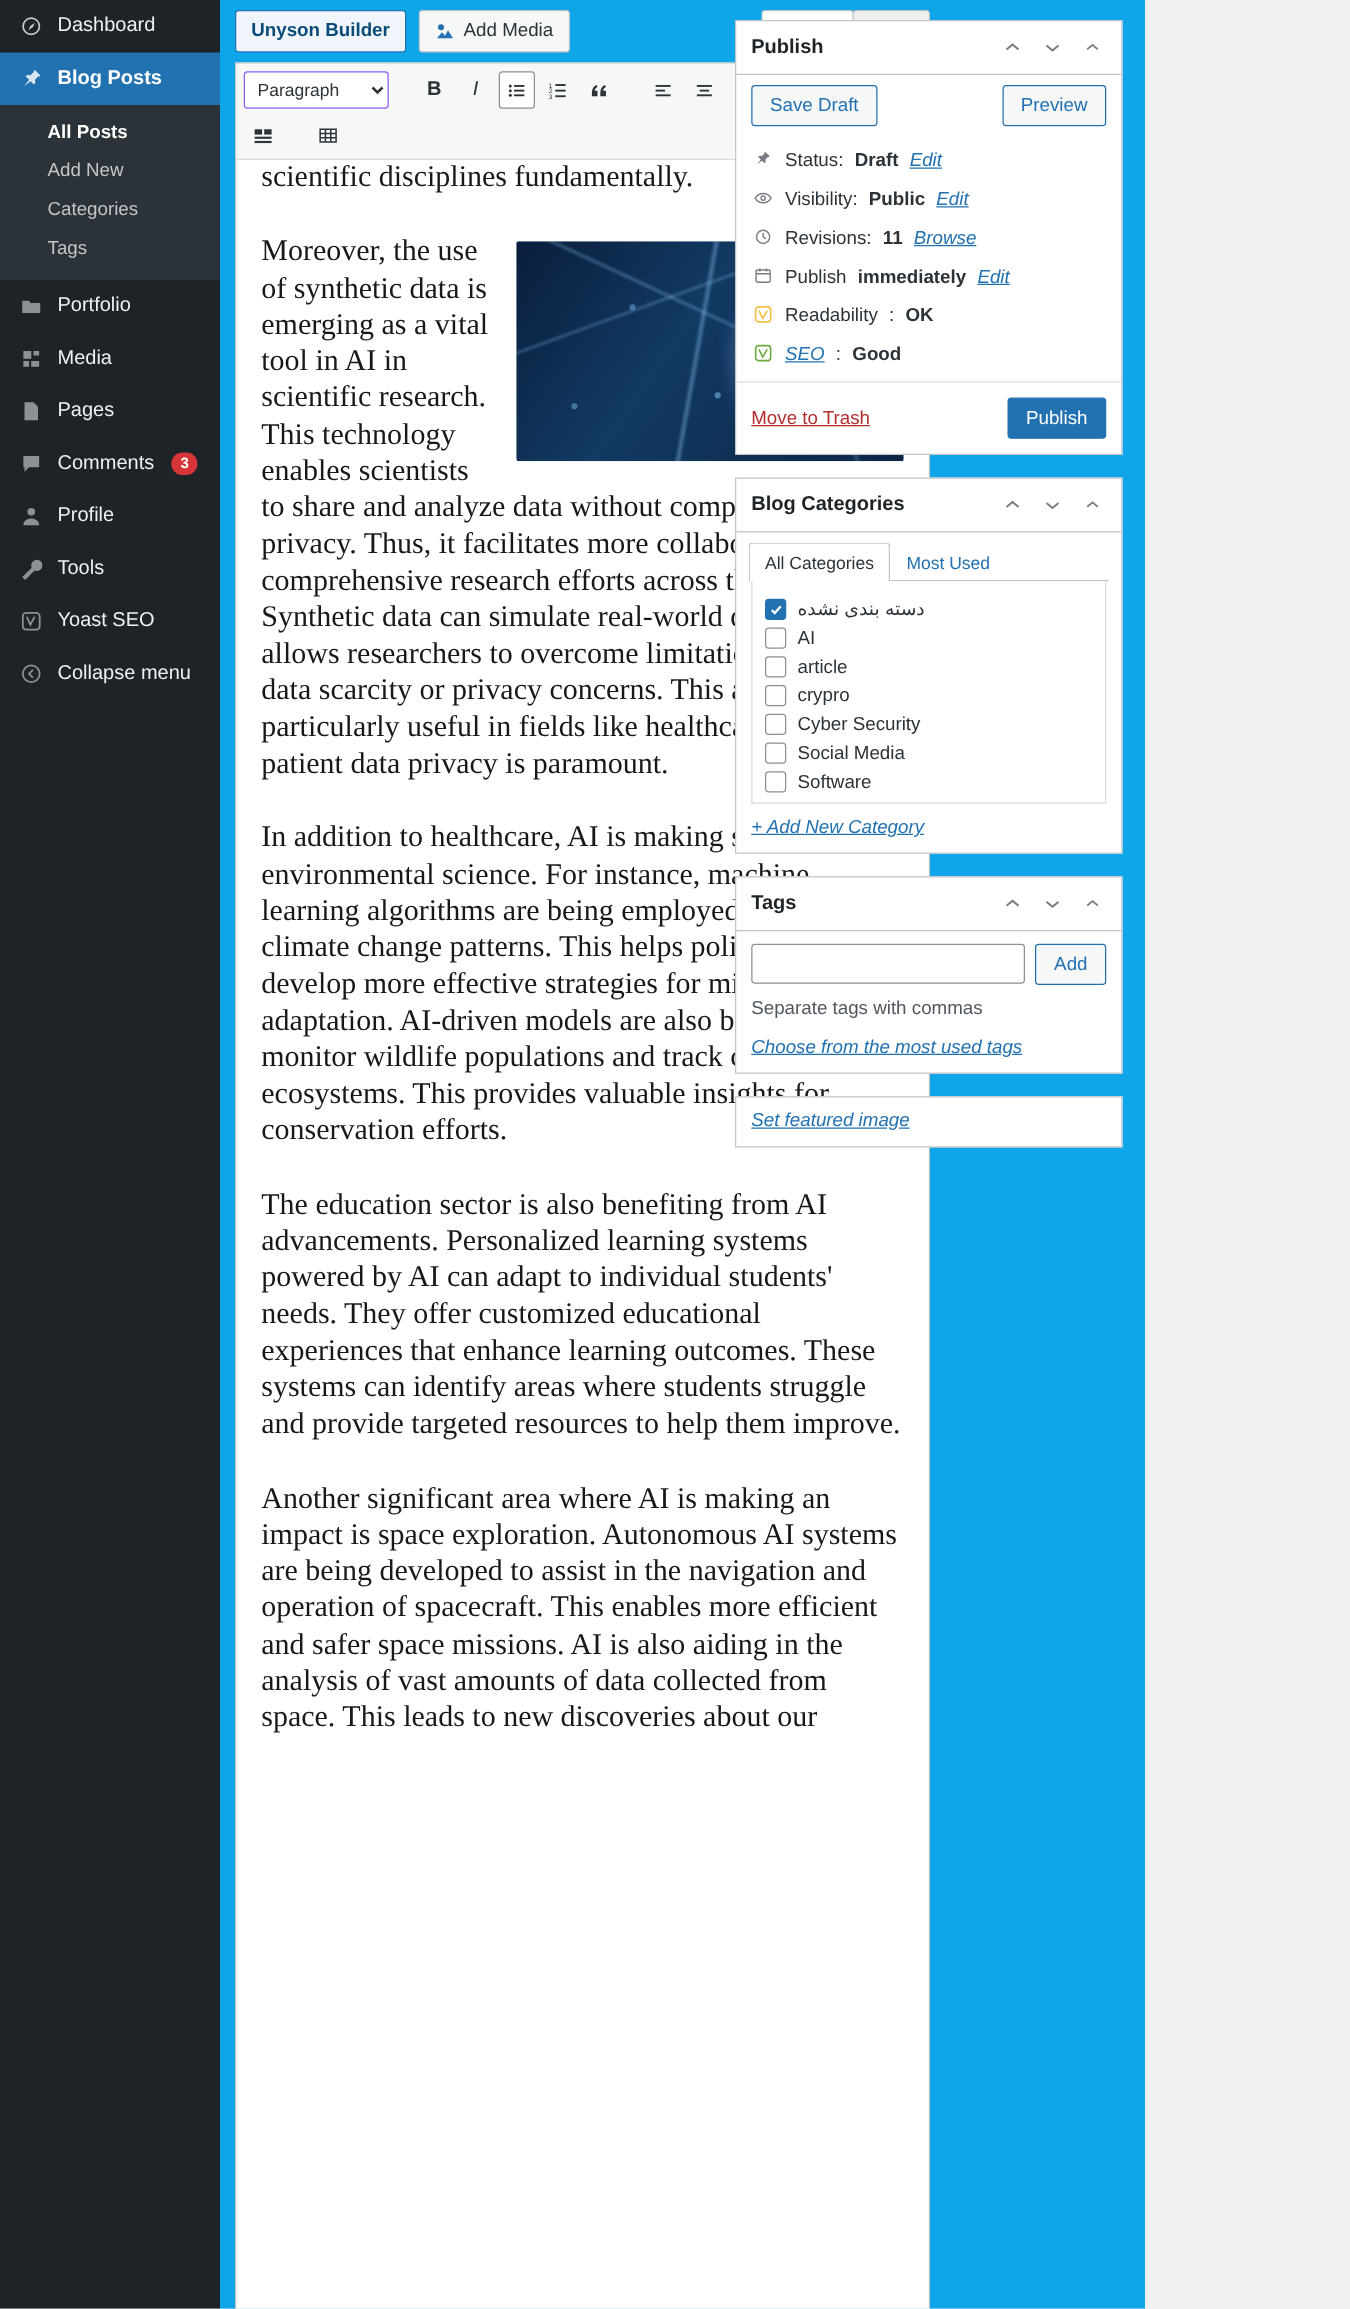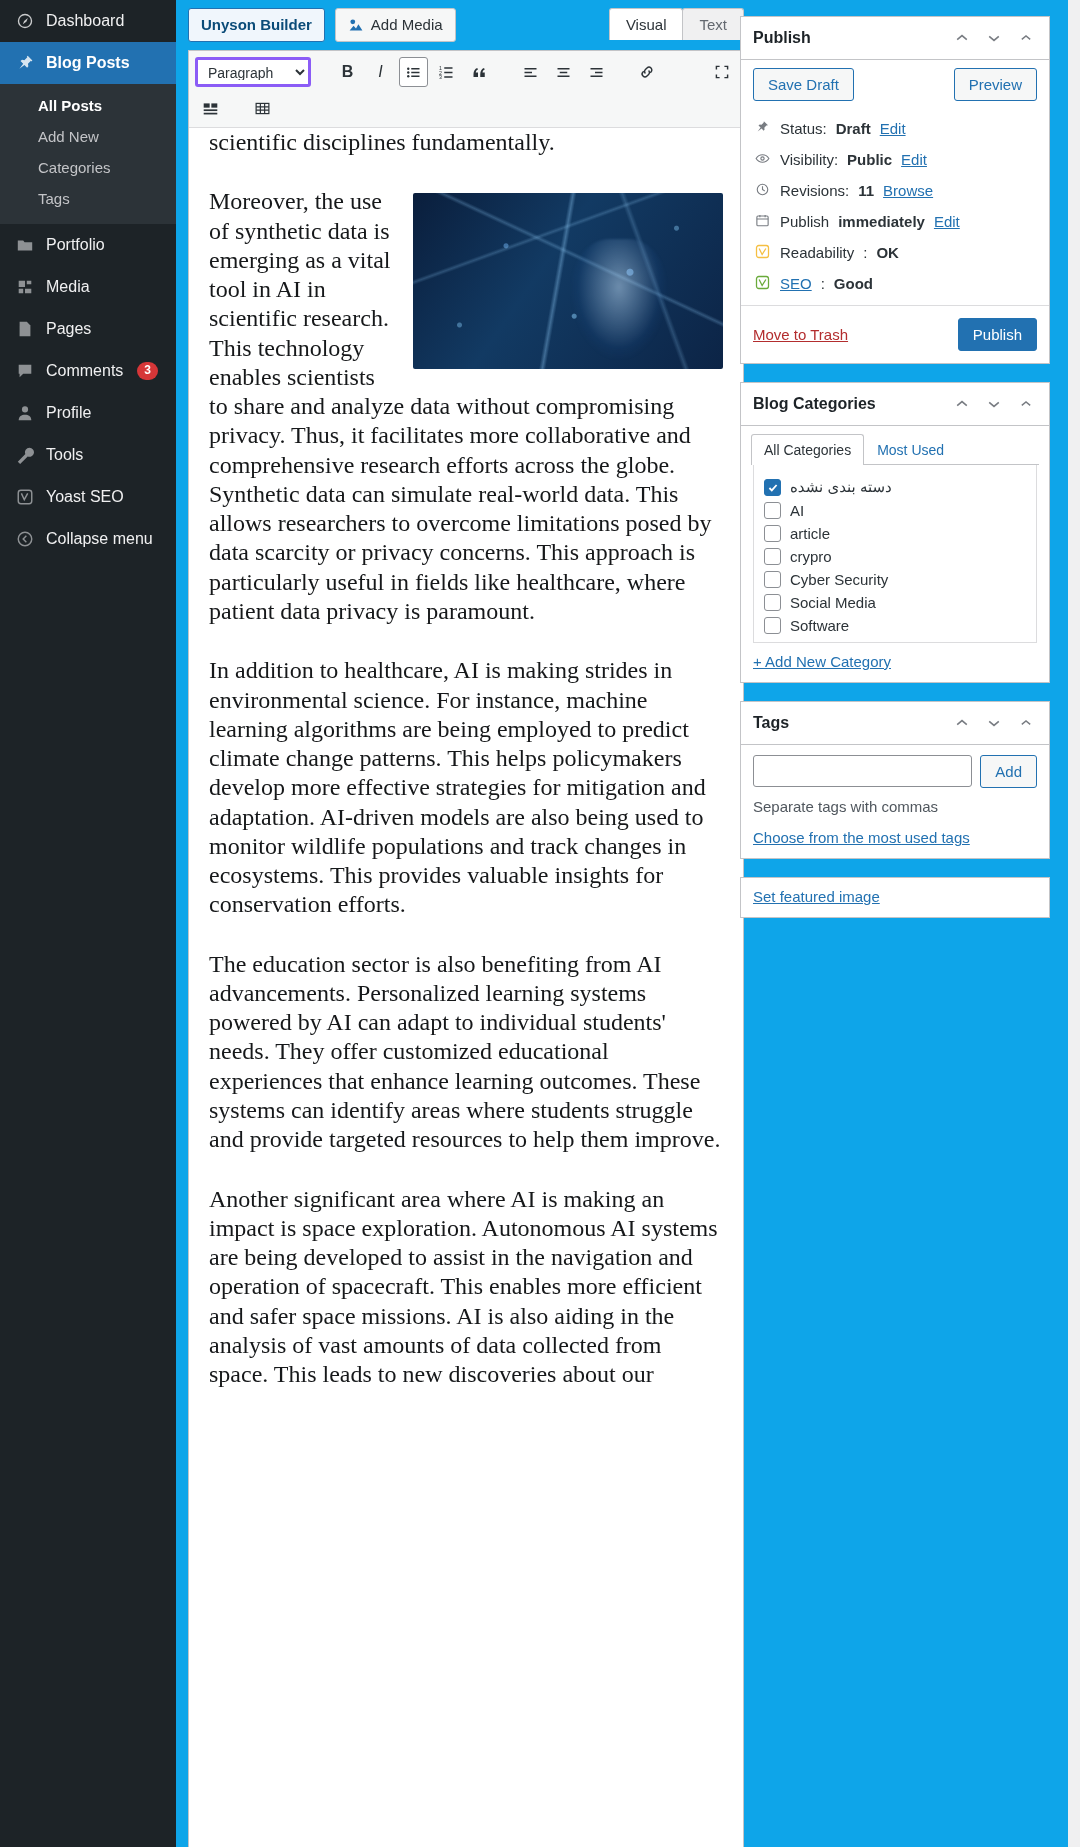--- a/index.html
+++ b/index.html
@@ -3,21 +3,21 @@
 <meta charset="utf-8">
 <style>
   * { box-sizing: border-box; }
   html, body {
     margin: 0; padding: 0;
     width: 1080px; height: 1847px;
     background: #f0f0f1;
     font-family: "Liberation Sans", sans-serif;
     overflow: hidden;
   }
-  .app { position: relative; width: 1068px; height: 1847px; display: flex; border-radius: 17px; }
+  .app { position: relative; width: 916px; height: 1847px; display: flex; border-radius: 17px; }
 
   
   .sidebar {
     width: 176px; min-width: 176px; height: 1847px;
     background: #1d2327; color: #f0f0f1;
     font-size: 16px; padding-top: 0;
   }
   .menu-item {
     display: flex; align-items: center; gap: 10px;
     padding: 10px 12px 10px 14px;
@@ -67,21 +67,21 @@
   .etab.active { background:#fff; color:#2c3338; }
 
   .editor-box { border:1px solid #c3c4c7; background:#fff; height: 1800px; }
   .toolbar {
     background:#f6f7f7; border-bottom:1px solid #dcdcde;
     padding: 6px 6px 4px 6px;
   }
   .trow { display:flex; align-items:center; gap: 4px; flex-wrap: nowrap; }
   .trow + .trow { margin-top:6px; }
   .tsel {
-    border:3px solid #8b5cf6; background:#fff; border-radius:3px;
+    border:1px solid #8b5cf6; background:#fff; border-radius:3px;
     font-size:14px; padding: 4px 6px; width:120px; height:30px;
     color:#2c3338;
   }
   .tbtn {
     width: 30px; height: 30px; border-radius: 3px;
     display:inline-flex; align-items:center; justify-content:center;
     color:#2c3338; cursor:pointer; font-size:16px; background:transparent;
     border:1px solid transparent;
   }
   .tbtn.boxed { border:1px solid #8c8f94; background:#fff; }
@@ -133,21 +133,21 @@
   .pbox-b { padding: 10px 12px 12px 12px; font-size:15px; color:#2c3338; }
 
   .pub-top { display:flex; justify-content:space-between; align-items:flex-start; padding: 8px 12px 12px; }
   .wp-btn {
     border:1px solid #2271b1; color:#2271b1; background:#f6f7f7;
     border-radius:3px; padding: 7px 14px; font-size:15px; cursor:pointer;
   }
   .wp-btn.primary { background:#2271b1; border-color:#2271b1; color:#fff; font-weight:500; }
   .meta-row { display:flex; align-items:flex-start; gap:9px; padding: 7px 12px; font-size:15px; color:#2c3338; }
   .meta-row .mi { width:18px; color:#787c82; display:inline-flex; justify-content:center; }
-  .lnk { color:#2271b1; text-decoration:underline; cursor:pointer; }
+  .lnk { color:#2271b1; text-decoration:underline; cursor:pointer;font-style:italic; }
   .pub-actions {
     display:flex; justify-content:space-between; align-items:center;
     padding: 12px; border-top:1px solid #dcdcde; margin-top:6px;
   }
   .trash { color:#b32d2e; text-decoration:underline; cursor:pointer; font-size:15px; }
 
   .cat-tabs { display:flex; border-bottom:1px solid #c3c4c7; margin:-2px -2px 0 -2px; }
   .cat-tab {
     padding: 7px 12px; font-size:14px; color:#2271b1; cursor:pointer;
     border:1px solid transparent; border-bottom:none; margin-bottom:-1px;

